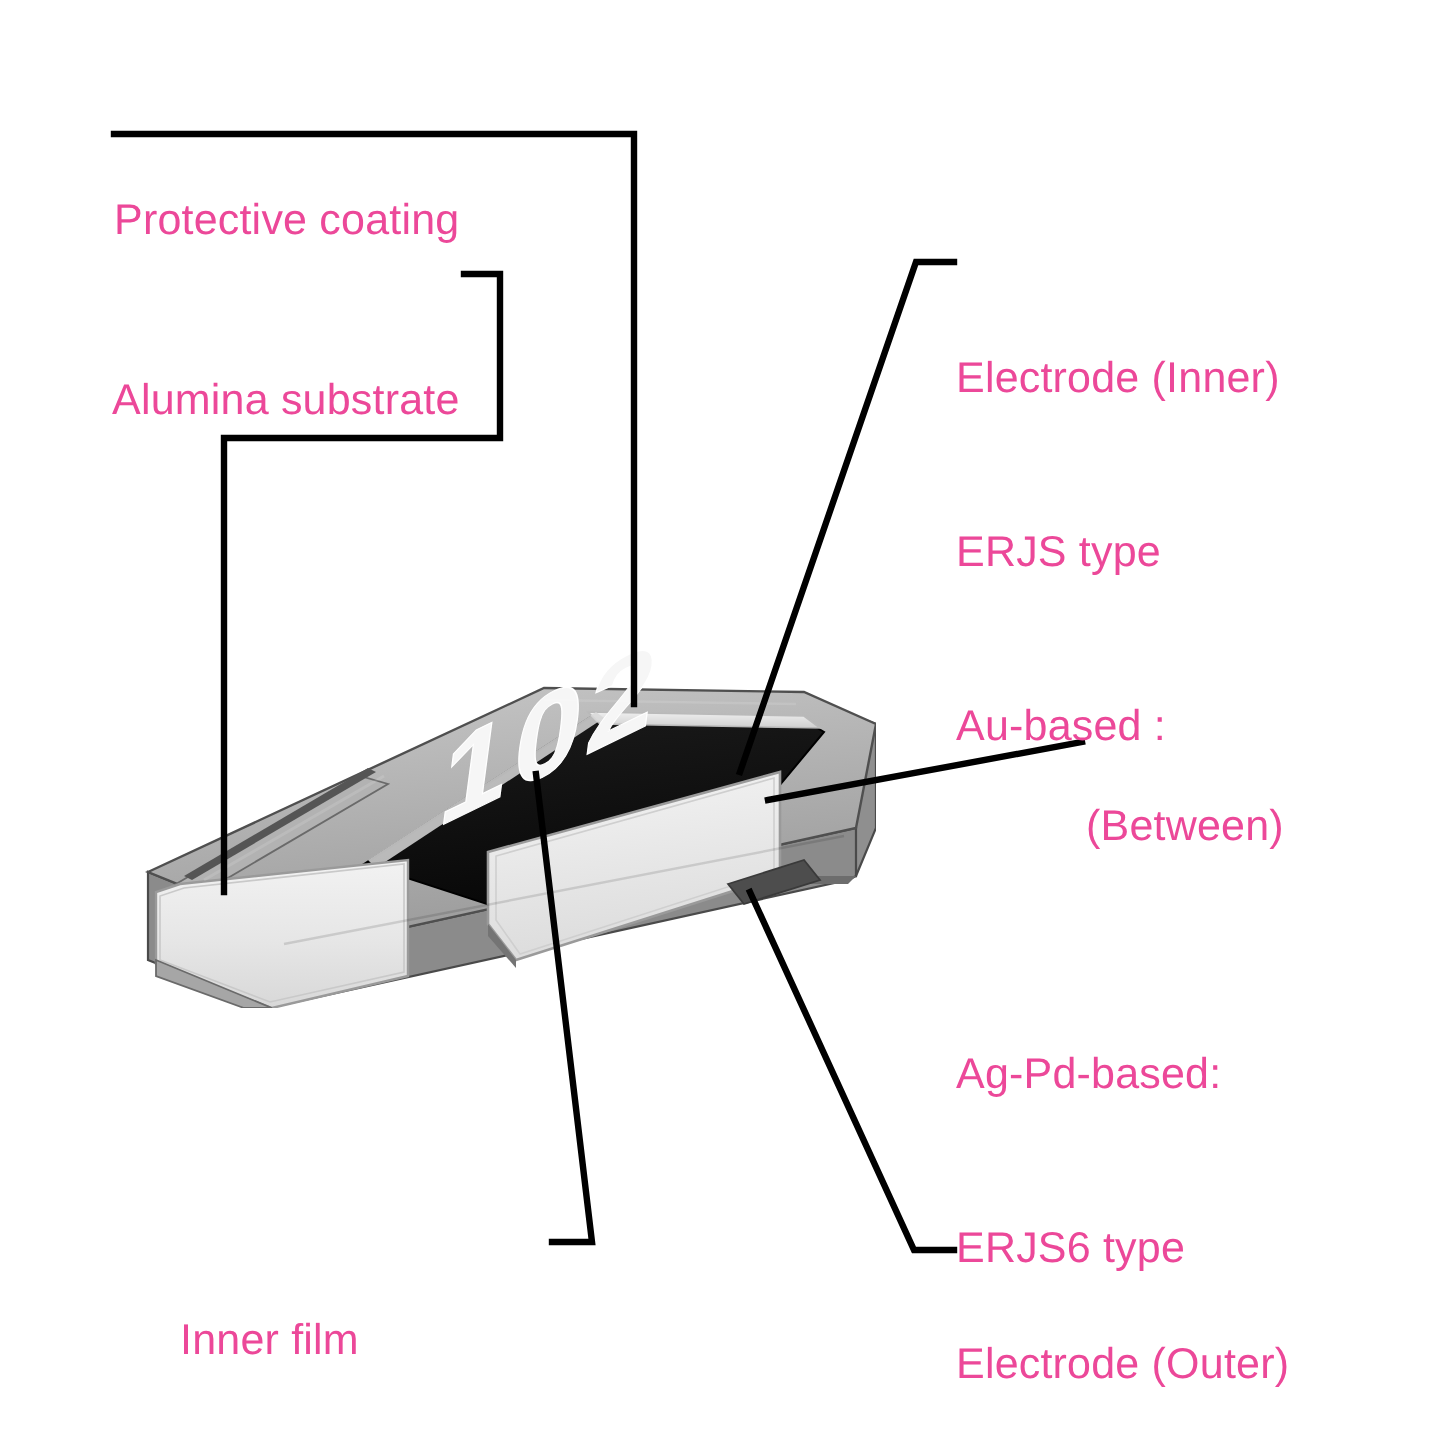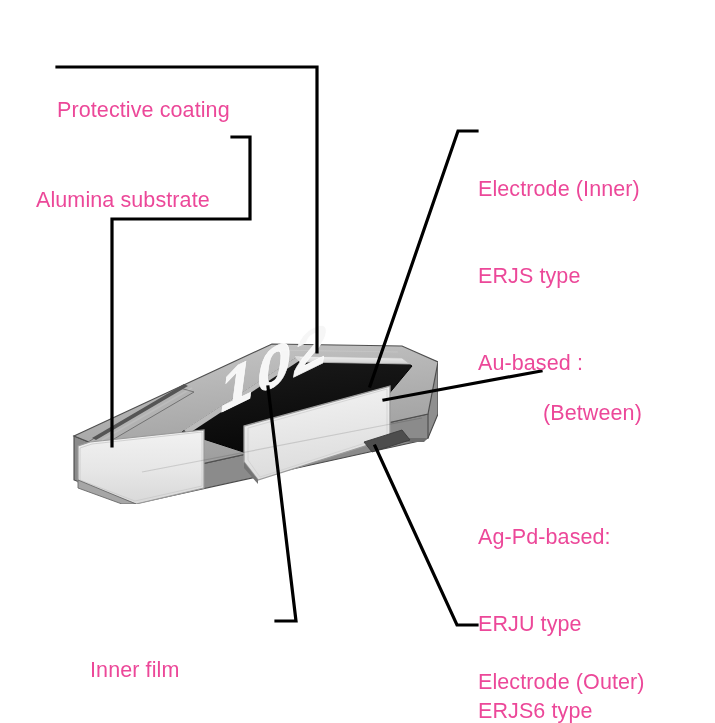--- a/index.html
+++ b/index.html
@@ -22,21 +22,21 @@
     position: absolute;
     color: #ec4899;
     font-size: 21.5px;
     line-height: 29px;
     white-space: pre;
     letter-spacing: 0.1px;
   }
   .label .ln { display: block; }
 
   #lbl-protective-coating { left: 57px;  top: 38px; }
-  #lbl-alumina-substrate  { left: 36px;  top: 128px; }
+  #lbl-alumina-substrate  { left: 56px;  top: 128px; }
   #lbl-electrode-inner    { left: 478px; top: 117px; }
   #lbl-electrode-between  { left: 543px; top: 341px; }
   #lbl-thick-film         { left: 90px;  top: 598px; }
   #lbl-electrode-outer    { left: 478px; top: 610px; }
 
   
   #leaders {
     position: absolute;
     left: 0; top: 0;
     width: 715px;
@@ -183,21 +183,20 @@
   <div class="label" id="lbl-alumina-substrate">
     <span class="ln">Alumina substrate</span>
   </div>
 
   <div class="label" id="lbl-electrode-inner">
     <span class="ln">Electrode (Inner)</span>
     <span class="ln">ERJS type</span>
     <span class="ln">Au-based :</span>
     <span class="ln">&nbsp;</span>
     <span class="ln">Ag-Pd-based:</span>
-    <span class="ln">ERJU type</span>
     <span class="ln">ERJS6 type</span>
   </div>
 
   <div class="label" id="lbl-electrode-between">
     <span class="ln">(Between)</span>
   </div>
 
   <div class="label" id="lbl-thick-film">
     <span class="ln">Inner film</span>
     

